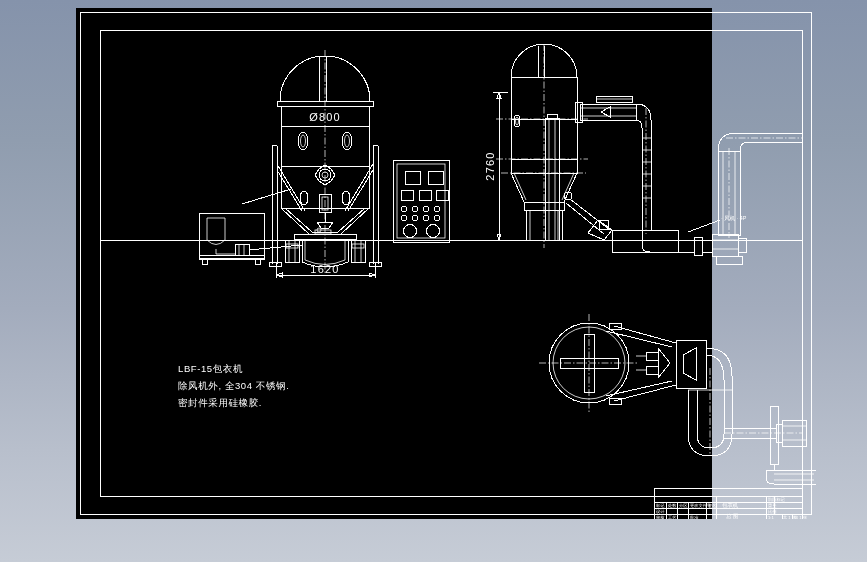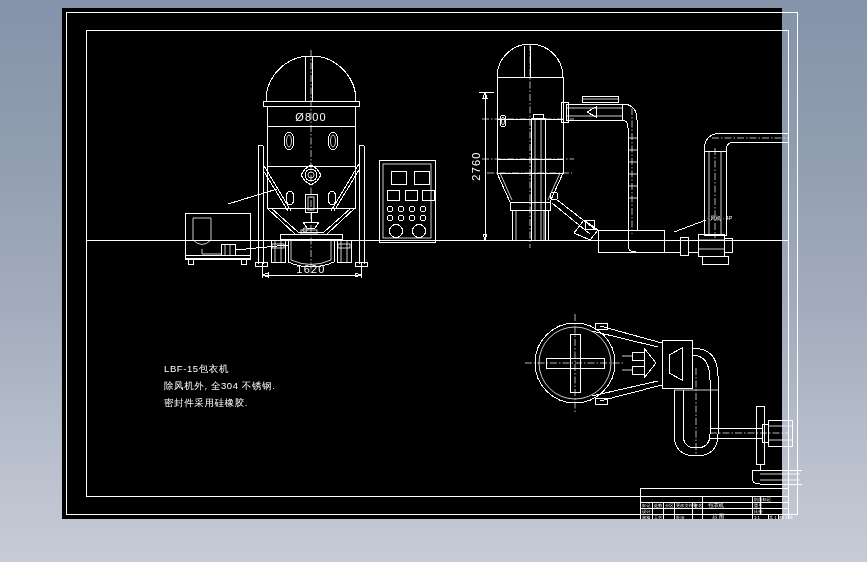--- a/index.html
+++ b/index.html
@@ -14,23 +14,23 @@
     font-family: "Liberation Sans", sans-serif;
   }
   #app {
     position: relative;
     width: 867px;
     height: 562px;
     background: linear-gradient(to bottom, #8593ab 0%, #909daf 25%, #a3acbd 55%, #b8bfcc 80%, #c6ccd6 100%);
   }
   #sheet {
     position: absolute;
-    left: 62px;
+    left: 76px;
     top: 8px;
-    width: 720px;
+    width: 636px;
     height: 511px;
     background: #000000;
     text-align: right;
   }
   #sheet svg {
     display: block;
   }
   .ln  { stroke: #ffffff; stroke-width: 1; fill: none; shape-rendering: crispEdges; }
   .lnt { stroke: #ffffff; stroke-width: 0.8; fill: none; }
   .dash { stroke: #ffffff; stroke-width: 0.7; fill: none; stroke-dasharray: 7 2 1.5 2; }

